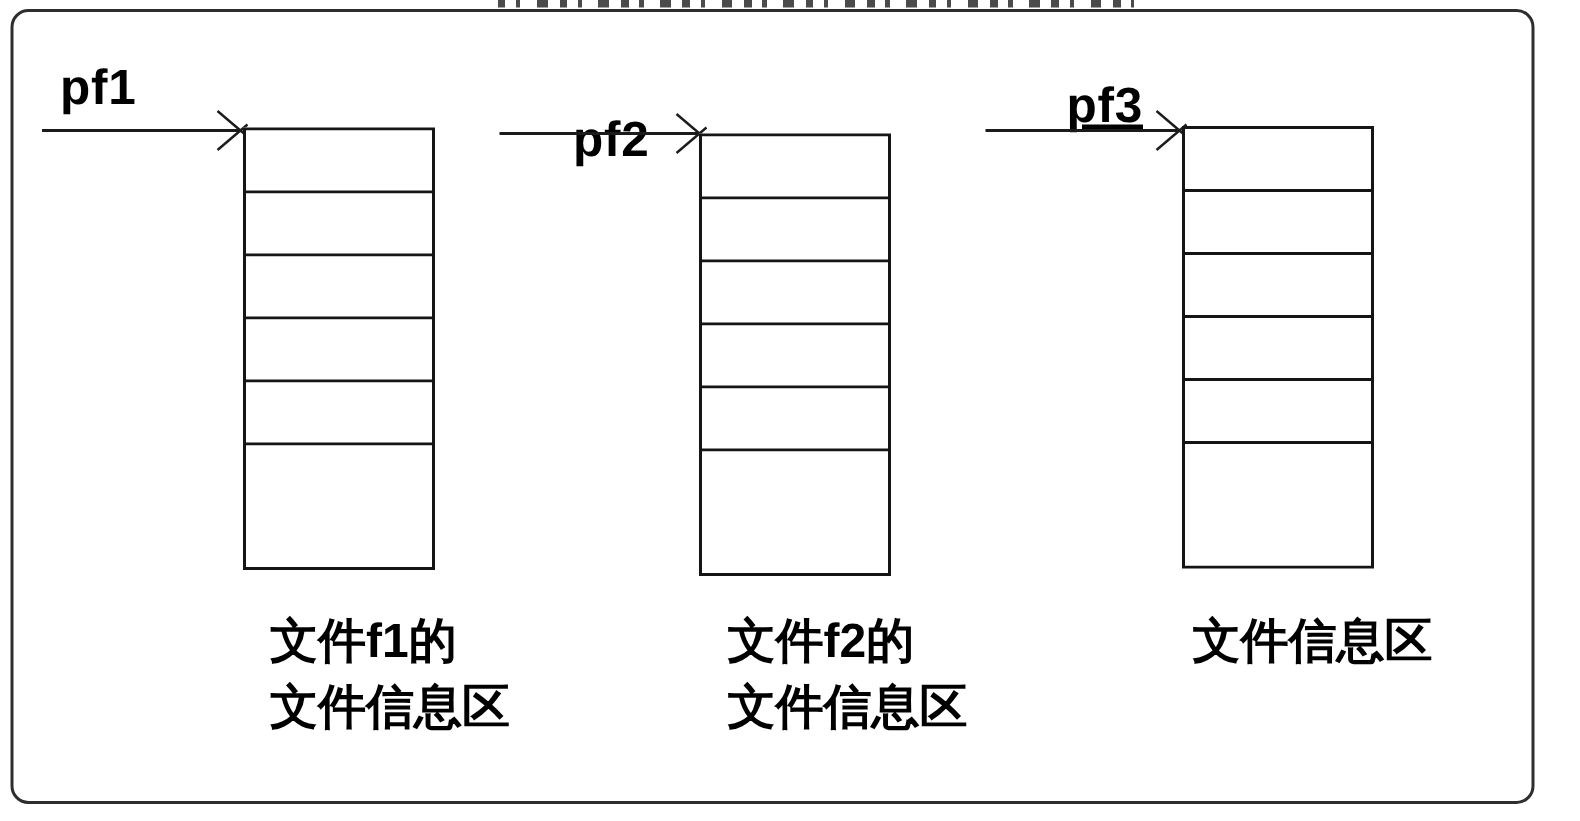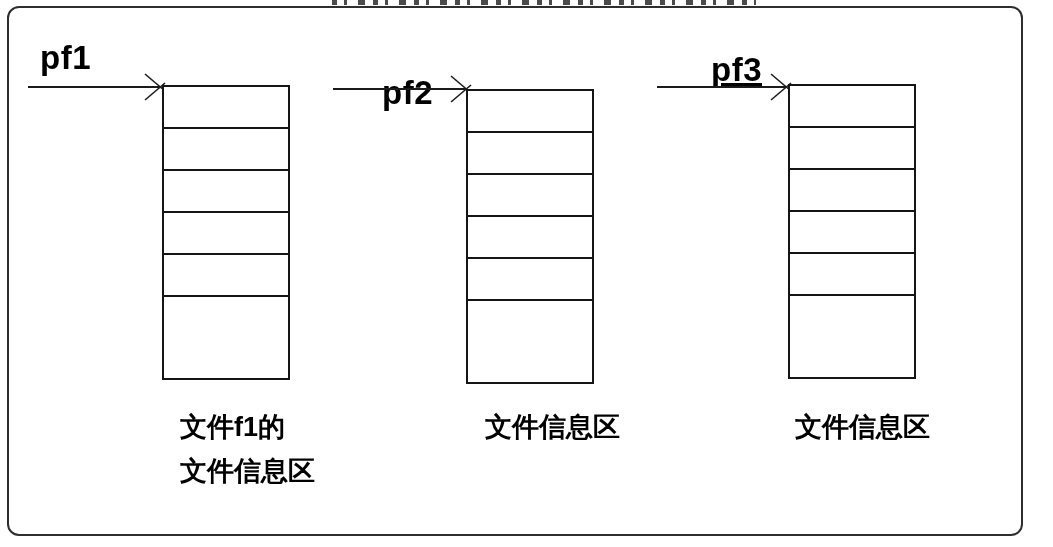--- a/index.html
+++ b/index.html
@@ -68,21 +68,21 @@
     height: 40px;
     border-bottom: 2px solid #151515;
     background: #ffffff;
   }
   .stack .cell.tall {
     height: 81px;
     border-bottom: none;
   }
   .caption {
     position: absolute;
-    font-size: 27px;
+    font-size: 32px;
     font-weight: bold;
     color: #000000;
     line-height: 44px;
     white-space: nowrap;
   }
 </style>
 </head>
 <body>
 
 <div class="canvas">
@@ -118,20 +118,21 @@
   </svg>
   <div class="stack" style="left:466px; top:89px;">
     <div class="cell"></div>
     <div class="cell"></div>
     <div class="cell"></div>
     <div class="cell"></div>
     <div class="cell"></div>
     <div class="cell tall"></div>
   </div>
   <div class="caption" style="left:485px; top:405px;">
+    <div>文件f2的</div>
     <div>文件信息区</div>
   </div>
 
   <div class="pointer-label" style="left:711px; top:53px;text-decoration:underline;">pf3</div>
   <svg class="arrow-svg" style="left:655px; top:72px;" width="142" height="32" viewBox="0 0 142 32">
     <line x1="2" y1="15" x2="131" y2="15" stroke-width="2"></line>
     <line x1="116" y1="2" x2="136" y2="19" stroke-width="1.6"></line>
     <line x1="116" y1="28" x2="136" y2="11" stroke-width="1.6"></line>
   </svg>
   <div class="stack" style="left:788px; top:84px;">

